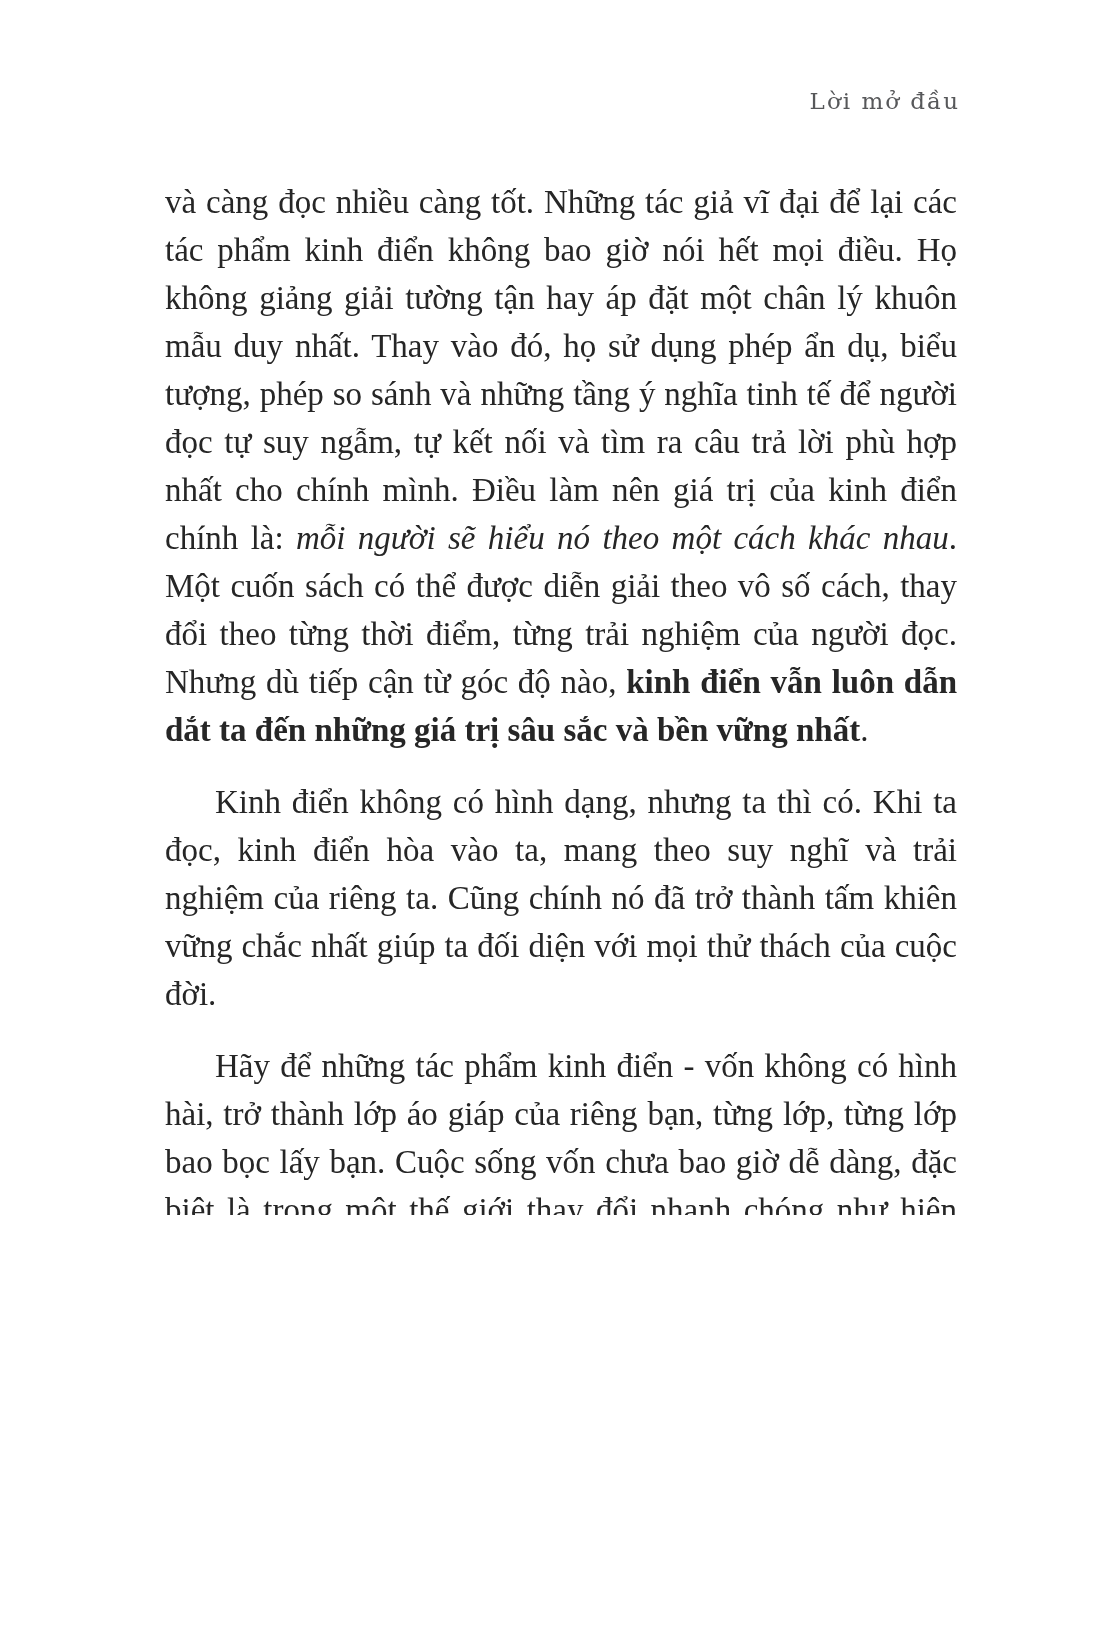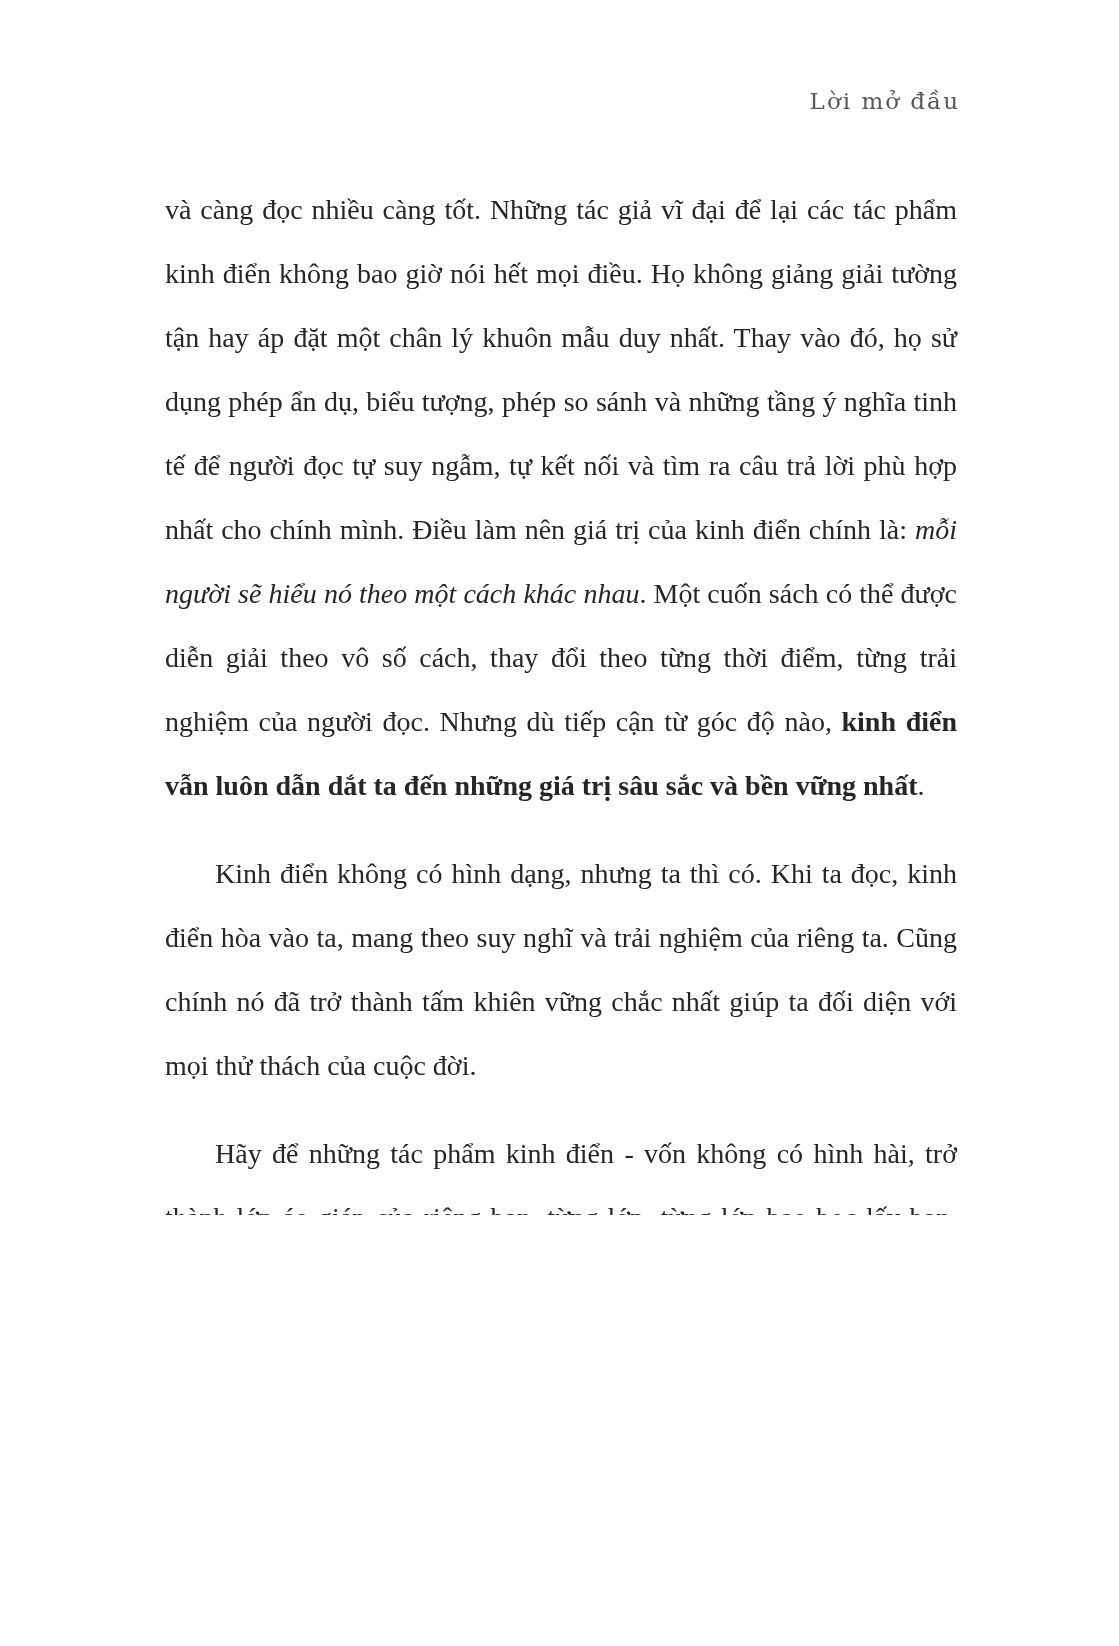--- a/index.html
+++ b/index.html
@@ -22,22 +22,22 @@
     font-family: "DejaVu Serif", serif;
     font-size: 23px;
     letter-spacing: 2px;
     color: #57585a;
   }
   .body-text {
     position: absolute;
     left: 165px;
     top: 178px;
     width: 792px;
-    font-size: 28px;
-    line-height: 64px;
+    font-size: 33px;
+    line-height: 48px;
     color: #262626;
     text-align: justify;
   }
   .para {
     margin: 0 0 24px 0;
   }
   .para.indent {
     text-indent: 50px;
   }
   .para em {

